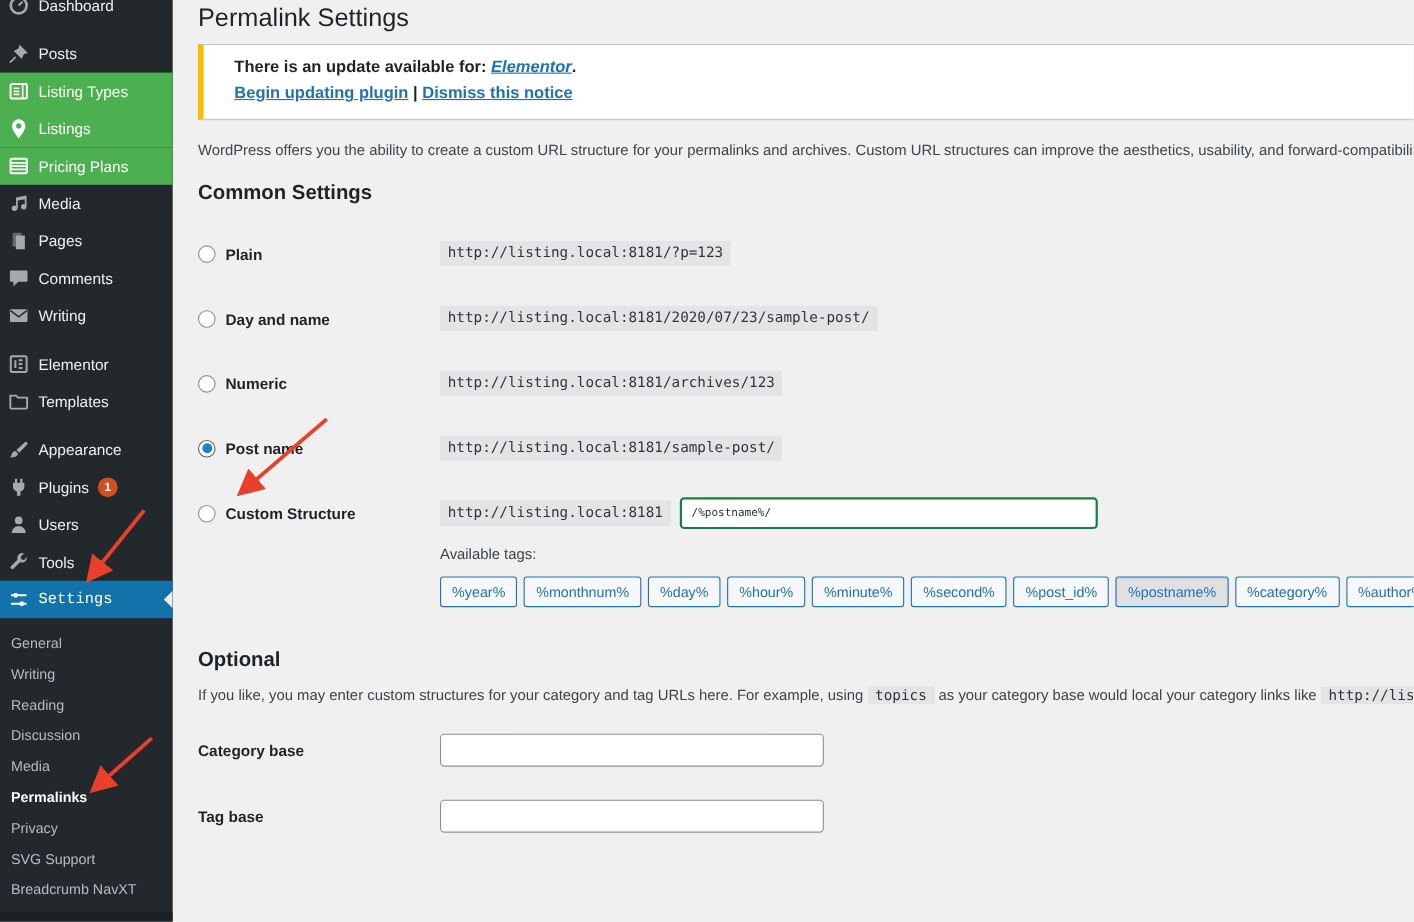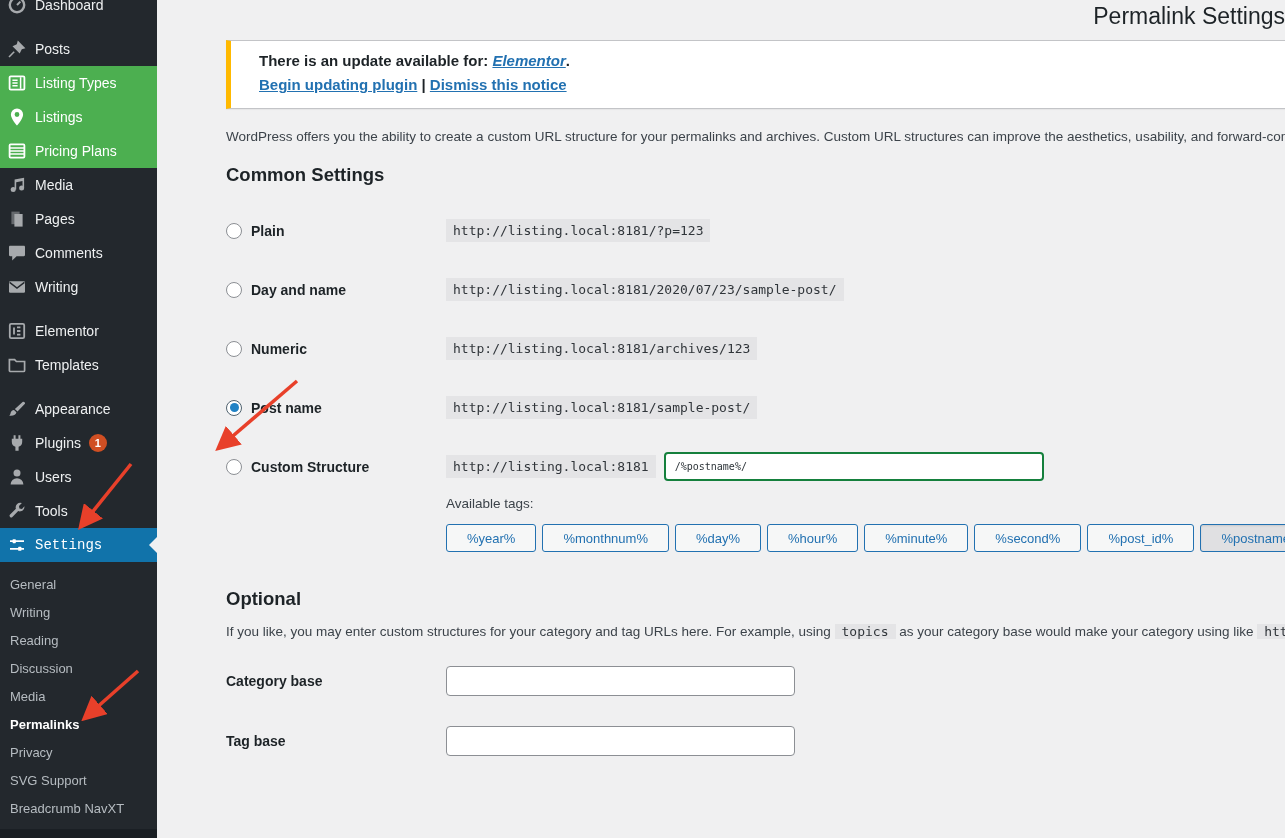--- a/index.html
+++ b/index.html
@@ -4,21 +4,21 @@
 <style>
   * { box-sizing: border-box; margin: 0; padding: 0; }
   html, body { width: 1285px; height: 838px; }
   body {
     font-family: "Liberation Sans", sans-serif;
     background: #f0f0f1;
     color: #3c434a;
     overflow: hidden;
     position: relative;
   }
-  .layout { display: flex; height: 100%; gap: 46px; }
+  .layout { display: flex; height: 100%; }
 
   
   aside {
     flex: 0 0 157px; width: 157px; background: #23282d;
     display: flex; flex-direction: column; overflow: hidden;
   }
   .menu { margin-top: -12px; }
   .mi {
     height: 34px; display: flex; align-items: center;
     padding: 0 6px 0 7px; color: #eef0f1; font-size: 14px;
@@ -44,21 +44,21 @@
   .smi {
     height: 28px; display: flex; align-items: center; padding-left: 10px;
     color: #b6bcc1; font-size: 13px; cursor: pointer; white-space: nowrap;
   }
   .smi.current { color: #fff; font-weight: 700; }
   .sb-fill { flex: 1; }
   .sb-strip { height: 9px; background: #1a1f24; }
 
   
   .content { flex: 1; padding: 2px 0 0 23px; min-width: 0; }
-  h1 { font-size: 23px; font-weight: 400; color: #1d2327; line-height: 28px; text-align: right; }
+  h1 { font-size: 23px; font-weight: 400; color: #1d2327; line-height: 28px; }
 
   .notice {
     margin-top: 10px; width: 1120px; background: #fff;
     border: 1px solid #c3c4c7; border-left: 5px solid #ffb900;
     box-shadow: 0 1px 1px rgba(0,0,0,.04);
     padding: 4px 14px 8px;
   }
   .notice p { margin: 7px 14px; font-size: 15px; font-weight: 600; color: #1d2327; }
   .notice a { color: #2271b1; text-decoration: underline; cursor: pointer; }
   .notice a.em { font-style: italic; }
@@ -98,21 +98,21 @@
   }
   .base-input {
     width: 349px; height: 30px; border: 1px solid #8c8f94; border-radius: 4px;
     background: #fff; padding: 0 9px; font-size: 14px; color: #2c3338;
   }
 
   .tags-block { margin-left: 220px; }
   .tags-label { font-size: 13.5px; color: #3c434a; }
   .tags { display: flex; gap: 6px; margin-top: 13px; }
   .tag-btn {
-    height: 28px; padding: 0 20px; background: #f6f7f7; color: #2271b1;
+    height: 28px; padding: 0 10px; background: #f6f7f7; color: #2271b1;
     border: 1px solid #2271b1; border-radius: 3px; font-size: 13px;
     font-family: "Liberation Sans", sans-serif; cursor: pointer; white-space: nowrap;
   }
   .tag-btn.active { background: #e0e0e2; box-shadow: inset 0 1px 2px rgba(0,0,0,.1); }
 
   .optional-desc { margin-top: 14px; font-size: 13.5px; color: #3c434a; white-space: nowrap; overflow: hidden; }
   .optional-desc code { font-size: 13px; }
   .opt-rows { margin-top: 12px; }
 
   .arrows { position: absolute; left: 0; top: 0; pointer-events: none; z-index: 50; }
@@ -355,21 +355,21 @@
           <button class="tag-btn">%second%</button>
           <button class="tag-btn">%post_id%</button>
           <button class="tag-btn active">%postname%</button>
           <button class="tag-btn">%category%</button>
           <button class="tag-btn">%author%</button>
         </div>
     </div>
 
     <h2 class="h2-optional">Optional</h2>
 
-    <p class="optional-desc"><span>If you like, you may enter custom structures for your category and tag URLs here. For example, using </span><code>topics</code><span> as your category base would make your category using like </span><code>http://listing.local:8181/topics/uncategorized/</code></p>
+    <p class="optional-desc"><span>If you like, you may enter custom structures for your category and tag URLs here. For example, using </span><code>topics</code><span> as your category base would local your category links like </span><code>http://listing.local:8181/topics/uncategorized/</code></p>
 
     <div class="opt-rows">
       <div class="frow small">
         <div class="fl">
             <label>Category base</label>
           </div>
         <div class="fv">
             <input class="base-input" value="" style="">
           </div>
       </div>

